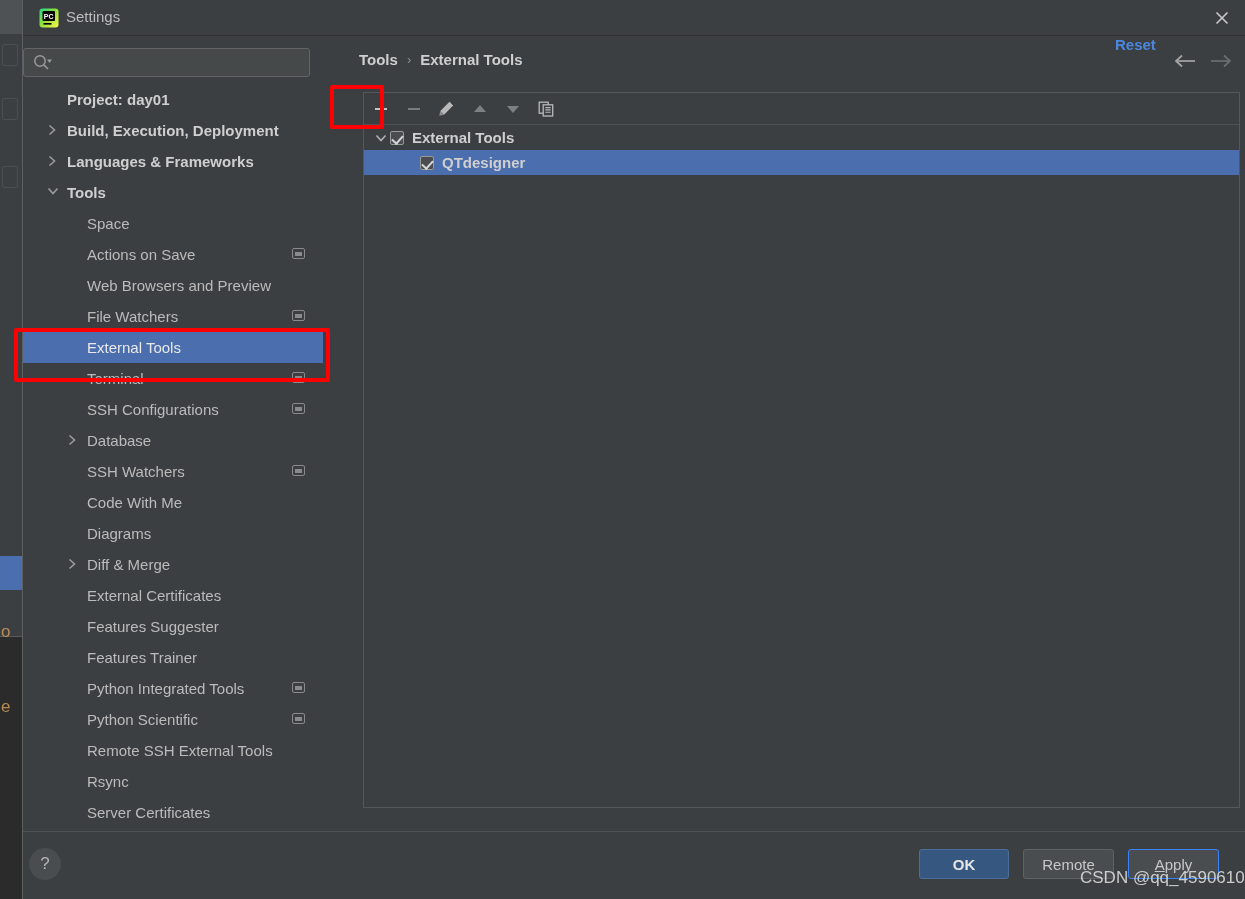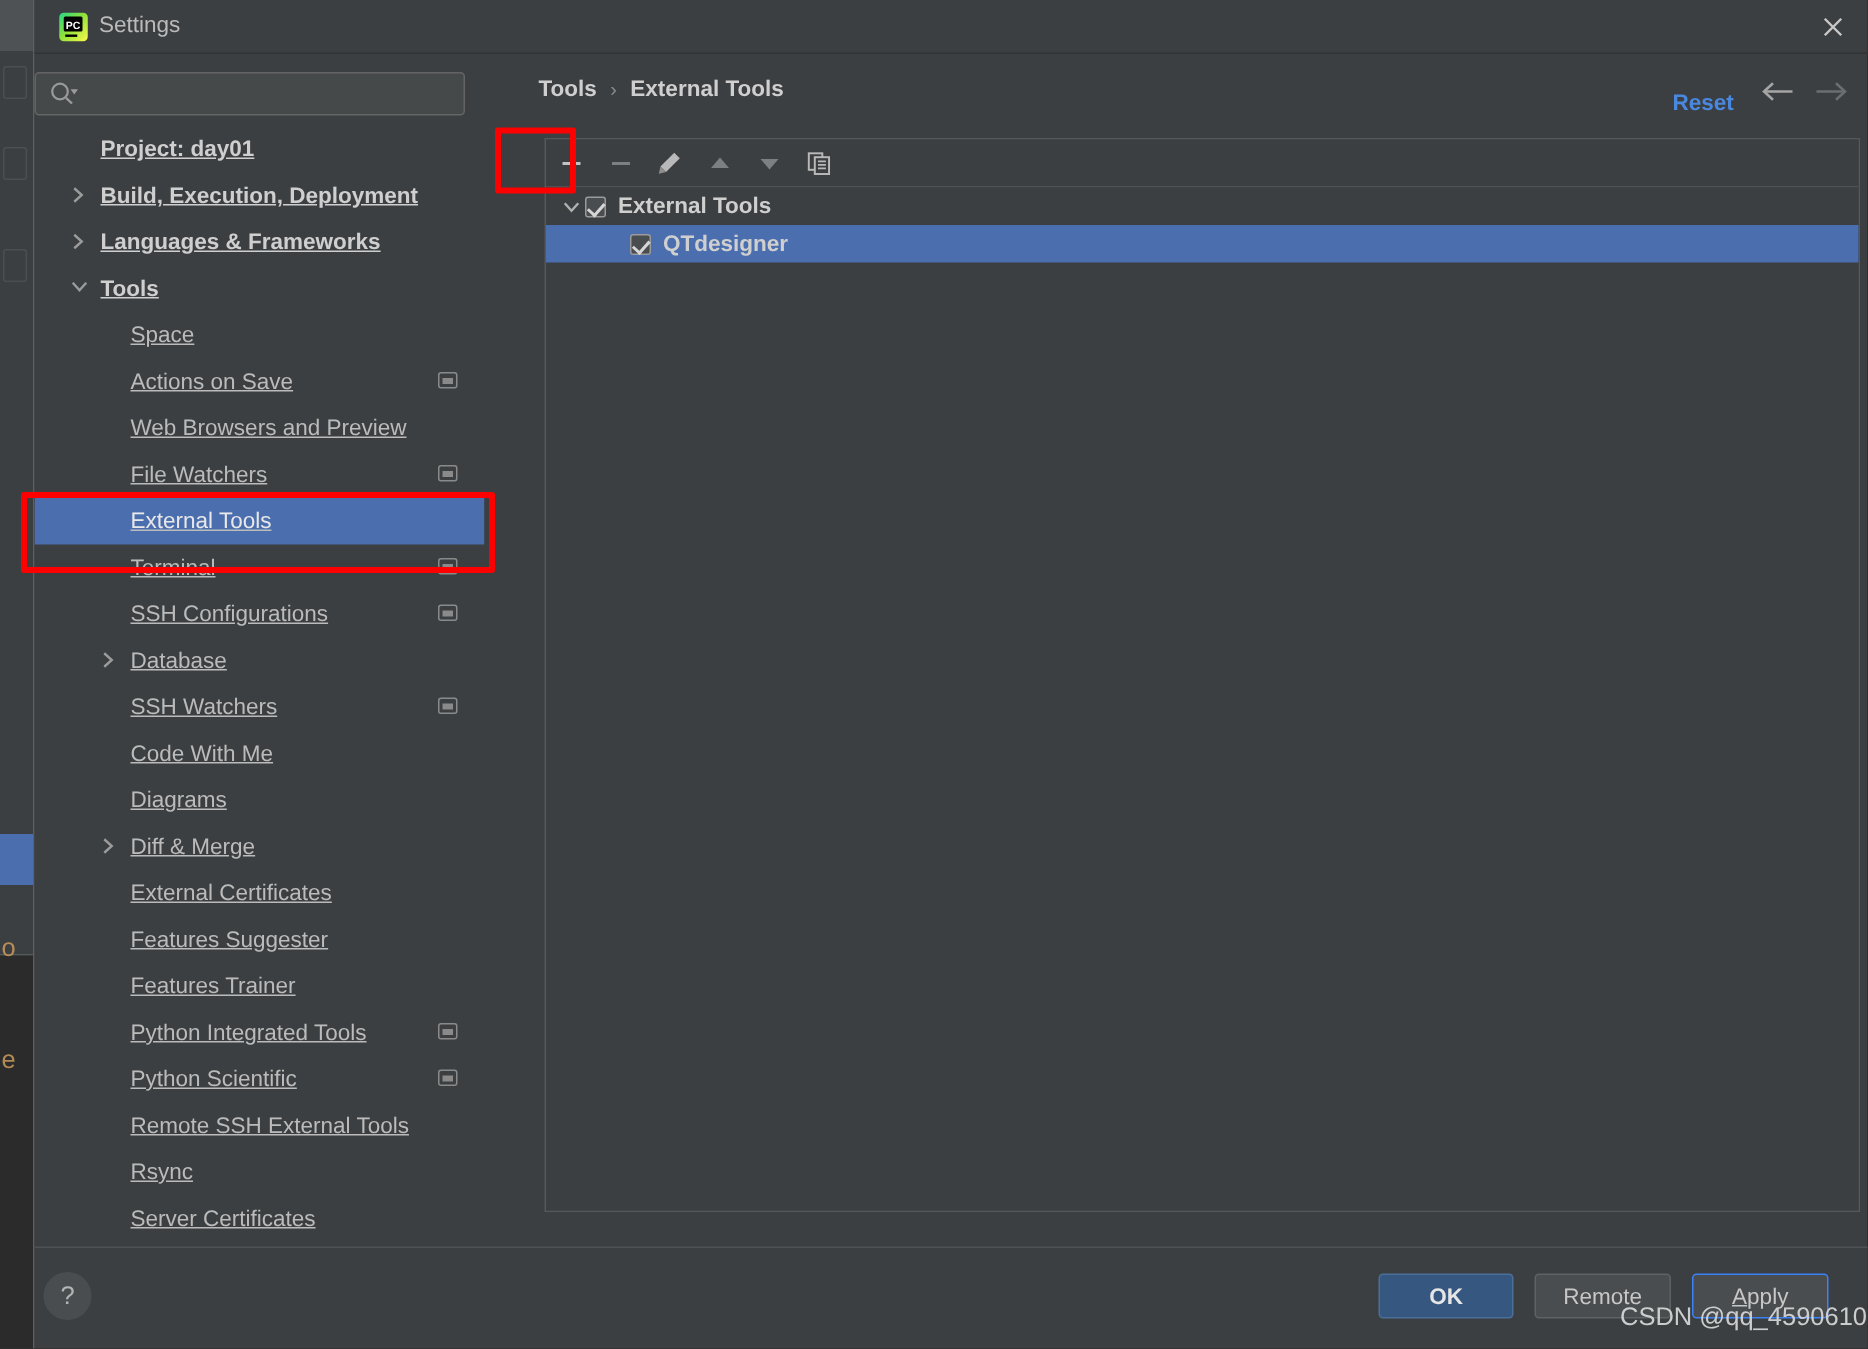--- a/index.html
+++ b/index.html
@@ -38,21 +38,21 @@
   
   .left-pane { position: absolute; left: 0; top: 36px; width: 300px; height: 795px;
     background: #3c3f41; }
   .search-wrap { position:absolute; left: 0px; top: 12px; width: 287px; height: 29px; }
   .search-box { position:absolute; left:0; top:0; width: 287px; height: 29px;
     background: #45494a; border: 1px solid #646464; border-radius: 3px; }
   .search-icon { position:absolute; left: 10px; top: 6px; color:#9a9a9a; }
 
   .tree { position: absolute; left: 0; top: 48px; width: 300px; height: 747px; overflow:hidden; }
   .tree-row { position: relative; height: 31px; display: flex; align-items: center;
-    color: #bbbbbb; font-size: 15px; white-space: nowrap; text-decoration: underline; }
+    color: #bbbbbb; font-size: 15px; white-space: nowrap; }
   .tree-row.bold { font-weight: bold; color: #cfcfcf; }
   .tree-row.selected { background: #4b6eaf; }
   .tree-row.selected .tree-label { color: #e8e8e8; }
   .arrow { width: 14px; height: 14px; display:inline-block; flex:0 0 14px; }
   .arrow svg { display:block; }
   .tree-label { display:inline-block; }
   .mod-badge { position:absolute; right: 18px; top: 9px; width: 13px; height: 11px;
     border: 1px solid #8a8a8a; border-radius: 2px; }
   .mod-badge::after { content:''; position:absolute; left: 2px; top: 3px;
     width: 7px; height: 4px; background: #8a8a8a; }
@@ -61,21 +61,21 @@
     background: #3c3f41; }
   .vscroll-thumb { position:absolute; left: 307px; width: 8px; background: #5c6164; border-radius: 4px; }
 
   
   .right-pane { position: absolute; left: 318px; top: 36px; right: 0; height: 795px; }
   .breadcrumb { position:absolute; left: 18px; top: 15px; font-size: 15px; color: #bbbbbb;
     display:flex; align-items:center; gap: 9px; }
   .crumb-sep { color:#8d8d8d; font-size: 13px; }
   .crumb-strong { font-weight: bold; color:#cfcfcf; }
   .crumb-last { font-weight: bold; color:#cfcfcf; }
-  .reset-link { position:absolute; left: 774px; top: 24px; font-size: 15px; font-weight: bold;
+  .reset-link { position:absolute; left: 774px; top: 0; font-size: 15px; font-weight: bold;
     color: #4a88e0; }
   .nav-arrow { position:absolute; top: 12px; width: 26px; height: 26px;
     display:flex; align-items:center; justify-content:center; }
   .nav-back { left: 832px; color:#a5a5a5; }
   .nav-fwd  { left: 866px; color:#6b6e70; }
 
   .panel { position:absolute; left: 22px; top: 56px; width: 877px; height: 716px;
     background: #3c3f41; border: 1px solid #555759; }
   .toolbar { position:relative; height: 32px; border-bottom: 1px solid #4f5254;
     background: #3c3f41; display:flex; align-items:center; }

